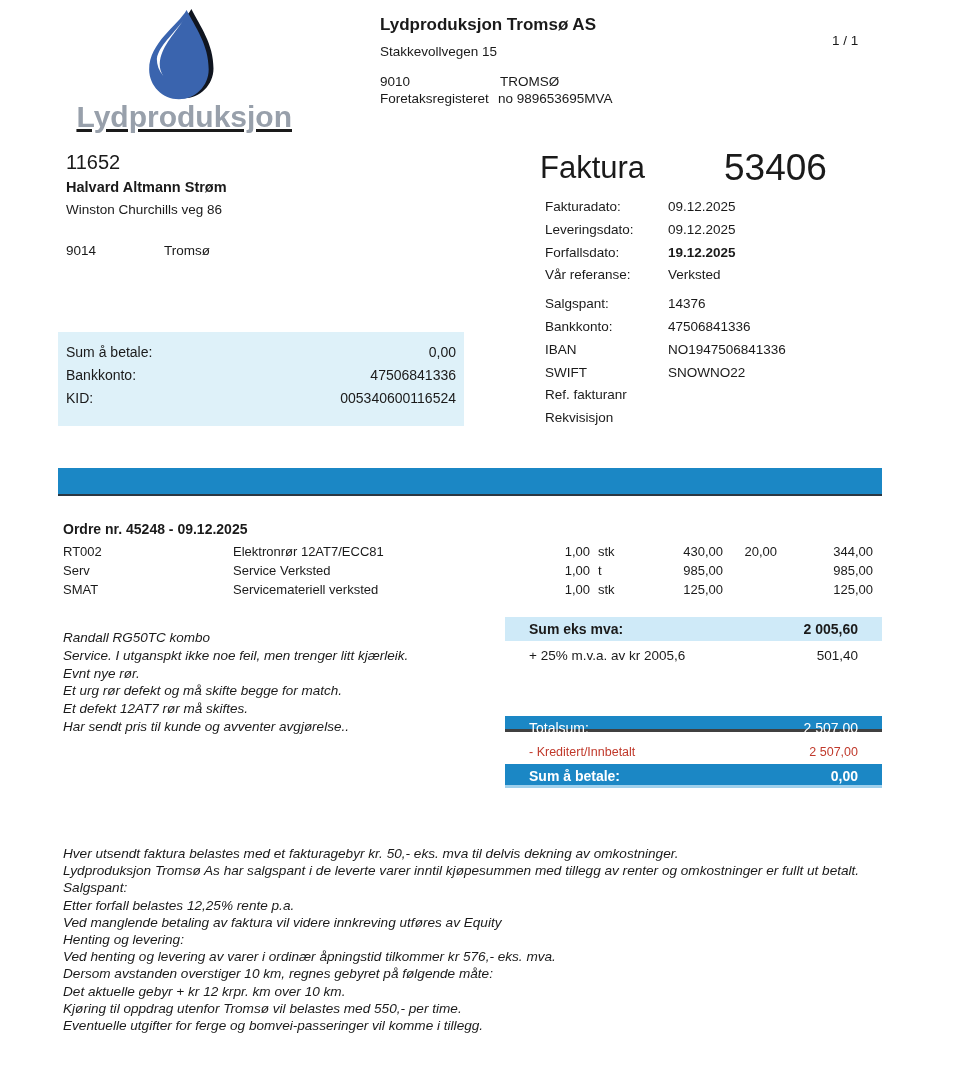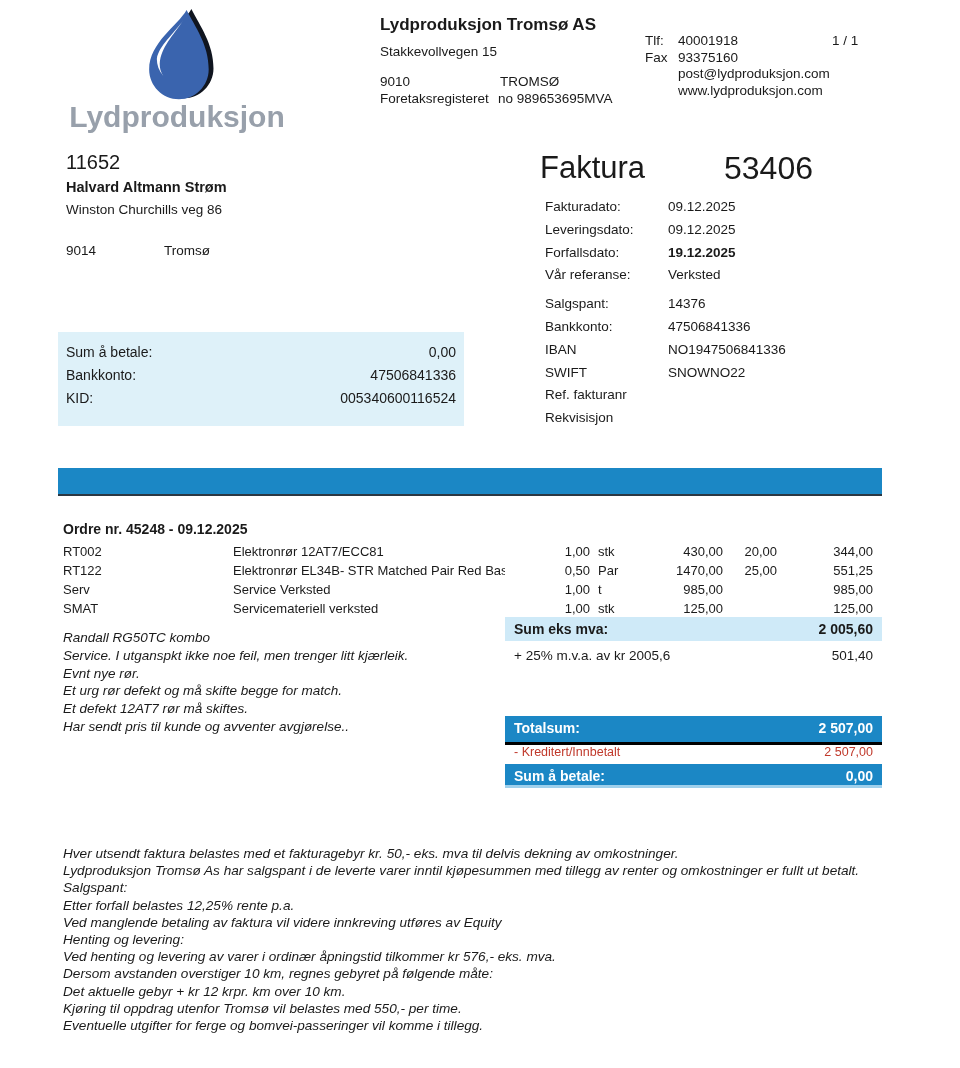--- a/index.html
+++ b/index.html
@@ -1,21 +1,21 @@
 <!DOCTYPE html>
 <html><head>
 <meta charset="utf-8">
 <style>
   * { margin:0; padding:0; box-sizing:border-box; }
   html,body { background:#ffffff; }
   body { font-family:"Liberation Sans","DejaVu Sans",sans-serif; color:#1a1a1a; }
   #page { position:relative; width:960px; height:1068px; background:#fff; overflow:hidden; }
 
   
-  .logo-wrap { position:absolute; left:62px; top:8px; width:230px; text-align:center; }
+  .logo-wrap { position:absolute; left:62px; top:8px; width:230px; text-align:right;text-decoration:underline; }
   .logo-drop { display:block; margin:0 auto; }
   .logo-text { font-size:30px; font-weight:bold; color:#98a0ab; letter-spacing:0px; line-height:30px; margin-top:-2px; }
 
   .company-block { position:absolute; left:380px; top:14px; width:260px; font-size:13.5px; }
   .company-name { font-size:17px; font-weight:bold; line-height:22px; }
   .company-street { margin-top:7px; line-height:17px; }
   .company-row { display:flex; margin-top:0; line-height:17px; }
   .company-zip-row { margin-top:13px; }
   .company-zip { width:120px; }
   .company-reg-label { width:118px; }
@@ -28,21 +28,21 @@
   
   .customer-block { position:absolute; left:66px; top:150px; font-size:13.5px; }
   .customer-number { font-size:20px; line-height:24px; }
   .customer-name { font-weight:bold; font-size:14.5px; margin-top:5px; }
   .customer-street { margin-top:7px; }
   .customer-zip-row { display:flex; margin-top:26px;gap:24px; }
   .customer-zip { width:74px; }
 
   
   .invoice-title { position:absolute; left:540px; top:150px; font-size:31px; line-height:36px; }
-  .invoice-number { position:absolute; left:724px; top:150px; font-size:32px; line-height:36px; }
+  .invoice-number { position:absolute; left:724px; top:150px; font-size:37px; line-height:36px; }
   .invoice-meta { position:absolute; left:545px; top:199px; width:340px; font-size:13.5px; }
   .meta-row { display:flex; height:22.8px; align-items:flex-start; }
   .meta-label { width:123px; }
   .meta-gap { margin-top:6px; }
   .bold { font-weight:bold; }
 
   
   .pay-box { position:absolute; left:58px; top:332px; width:406px; height:94px; background:#def1f9; padding:9px 8px 0 8px; font-size:14px; }
   .pay-row { display:flex; justify-content:space-between; line-height:23px; }
 
@@ -68,24 +68,24 @@
   .c-unit { left:540px; }
   .c-pris { right:159px; }
   .c-pct { right:105px; }
   .c-sum { right:9px; }
 
   
   .notes { position:absolute; left:63px; top:629px; width:430px; font-style:italic; font-size:13.5px; line-height:17.8px; }
 
   
   .totals { position:absolute; left:505px; top:0; width:377px; }
-  .t-row { position:absolute; left:0; width:377px; display:flex; justify-content:space-between; padding:0 9px; }
+  .t-row { position:absolute; left:0; width:377px; display:flex; justify-content:space-between; padding:0 24px; }
   .sum-ex { top:617px; height:24px; background:#cfeaf8; font-weight:bold; font-size:14px; line-height:24px; }
   .vat-row { top:646px; font-size:13.5px; line-height:20px; }
-  .total-bar { top:716px; height:29px; background:#1b87c5; color:#fff; font-weight:bold; font-size:14px; line-height:24px; border-bottom:3px solid #000000; }
+  .total-bar { top:716px; height:16px; background:#1b87c5; color:#fff; font-weight:normal; font-size:14px; line-height:24px; border-bottom:3px solid #404040; }
   .credited-row { top:744px; font-size:12.5px; line-height:17px; color:#c0392b; }
   .topay-bar { top:764px; height:24px; background:#1b87c5; color:#fff; font-weight:bold; font-size:14px; line-height:24px; border-bottom:3px solid #9fd0ec; }
 
   
   .footer { position:absolute; left:63px; top:845px; width:840px; font-style:italic; font-size:13.6px; line-height:17.2px; }
 </style>
 </head>
 <body>
 
 <div id="page">
@@ -105,38 +105,20 @@
     <div class="company-row company-zip-row">
       <span class="company-zip">9010</span>
       <span>TROMSØ</span>
     </div>
     <div class="company-row">
       <span class="company-reg-label">Foretaksregisteret</span>
       <span>no 989653695MVA</span>
     </div>
   </div>
 
-  <div class="contact-block">
-    <div class="contact-row">
-      <span class="contact-label">Tlf:</span>
-      <span>40001918</span>
-    </div>
-    <div class="contact-row">
-      <span class="contact-label">Fax</span>
-      <span>93375160</span>
-    </div>
-    <div class="contact-row">
-      <span class="contact-label"></span>
-      <span>post@lydproduksjon.com</span>
-    </div>
-    <div class="contact-row">
-      <span class="contact-label"></span>
-      <span>www.lydproduksjon.com</span>
-    </div>
-  </div>
   <div class="page-indicator">1 / 1</div>
 
   <div class="customer-block">
     <div class="customer-number">11652</div>
     <div class="customer-name">Halvard Altmann Strøm</div>
     <div class="customer-street">Winston Churchills veg 86</div>
     <div class="customer-zip-row">
       <span class="customer-zip">9014</span>
       <span>Tromsø</span>
     </div>
@@ -216,29 +198,20 @@
     <div class="order-header">Ordre nr. 45248 - 09.12.2025</div>
 
     <div class="item-row">
       <span class="c-varenr">RT002</span>
       <span class="c-tekst">Elektronrør 12AT7/ECC81</span>
       <span class="c-qty">1,00</span>
       <span class="c-unit">stk</span>
       <span class="c-pris">430,00</span>
       <span class="c-pct">20,00</span>
       <span class="c-sum">344,00</span>
-    </div>
-    <div class="item-row">
-      <span class="c-varenr">RT122</span>
-      <span class="c-tekst">Elektronrør EL34B- STR Matched Pair Red Bas</span>
-      <span class="c-qty">0,50</span>
-      <span class="c-unit">Par</span>
-      <span class="c-pris">1470,00</span>
-      <span class="c-pct">25,00</span>
-      <span class="c-sum">551,25</span>
     </div>
     <div class="item-row">
       <span class="c-varenr">Serv</span>
       <span class="c-tekst">Service Verksted</span>
       <span class="c-qty">1,00</span>
       <span class="c-unit">t</span>
       <span class="c-pris">985,00</span>
       <span class="c-pct"></span>
       <span class="c-sum">985,00</span>
     </div>

